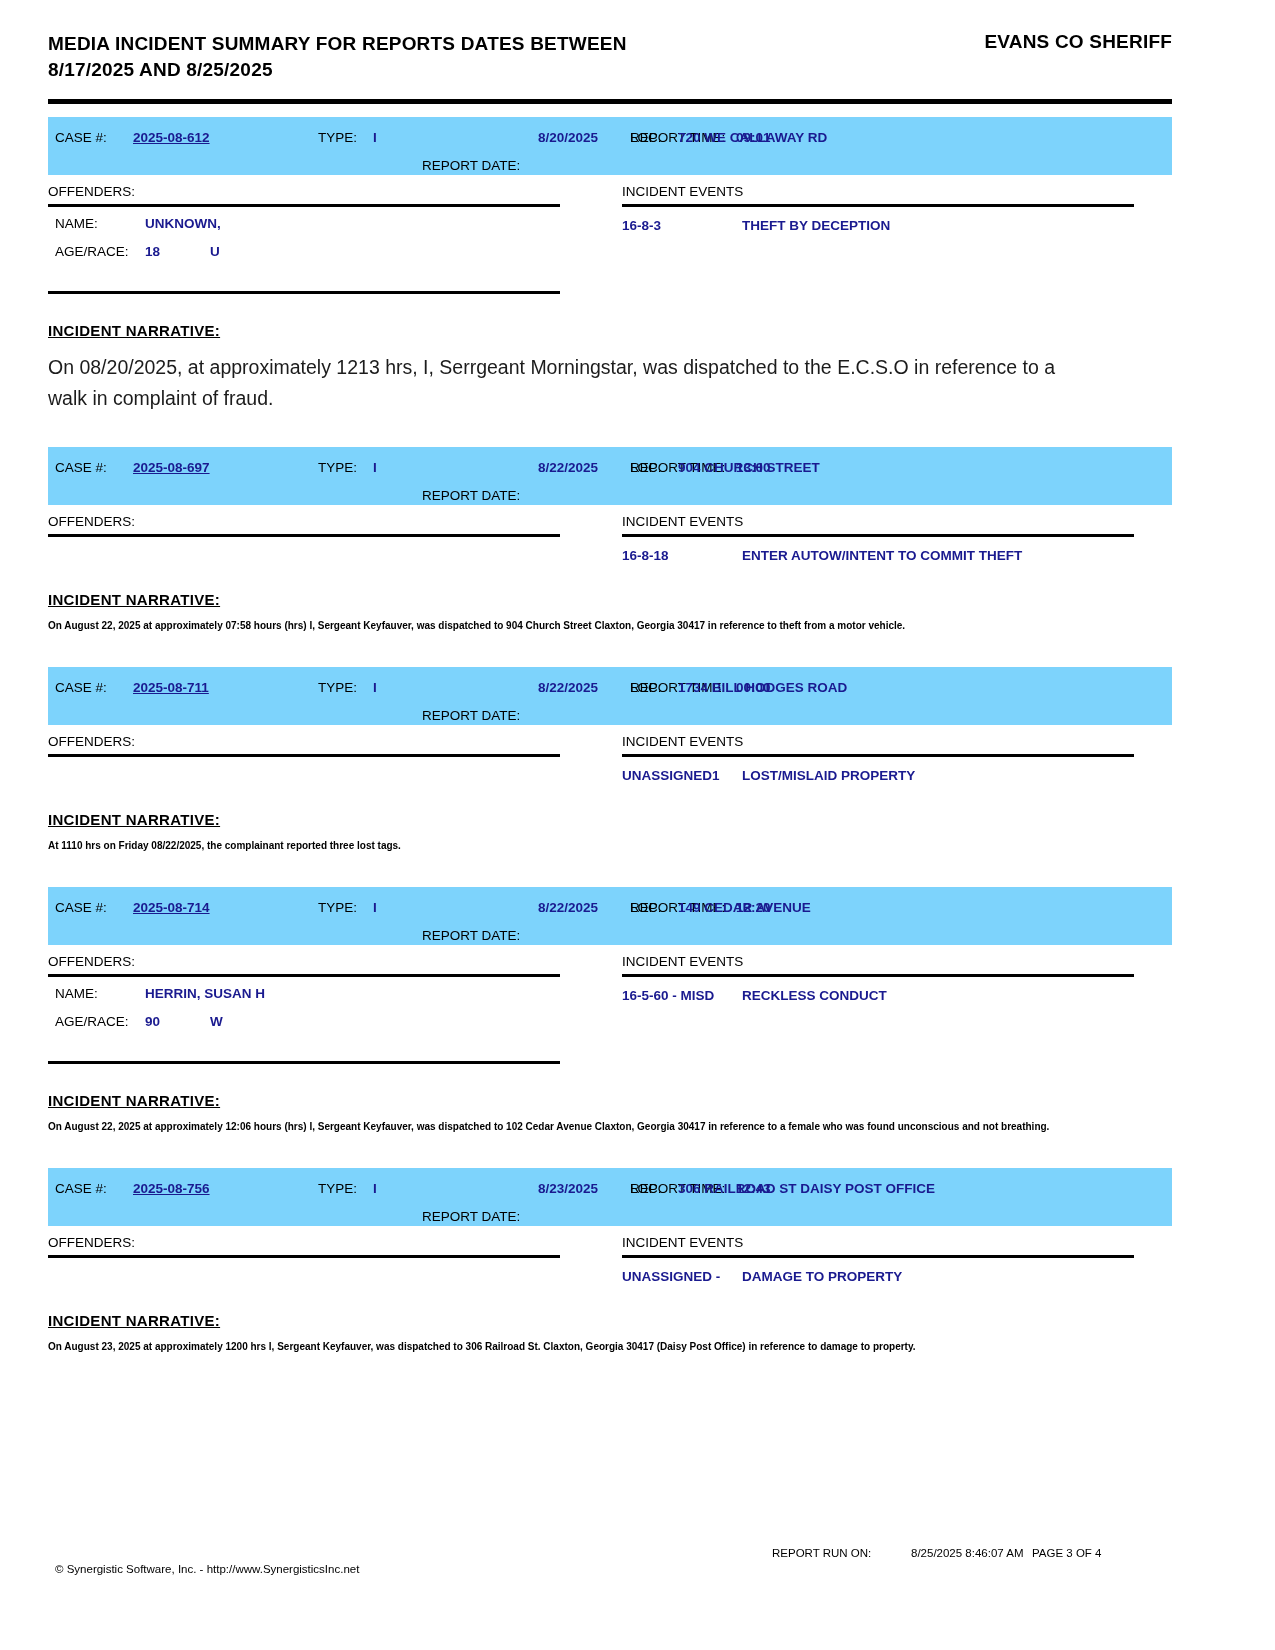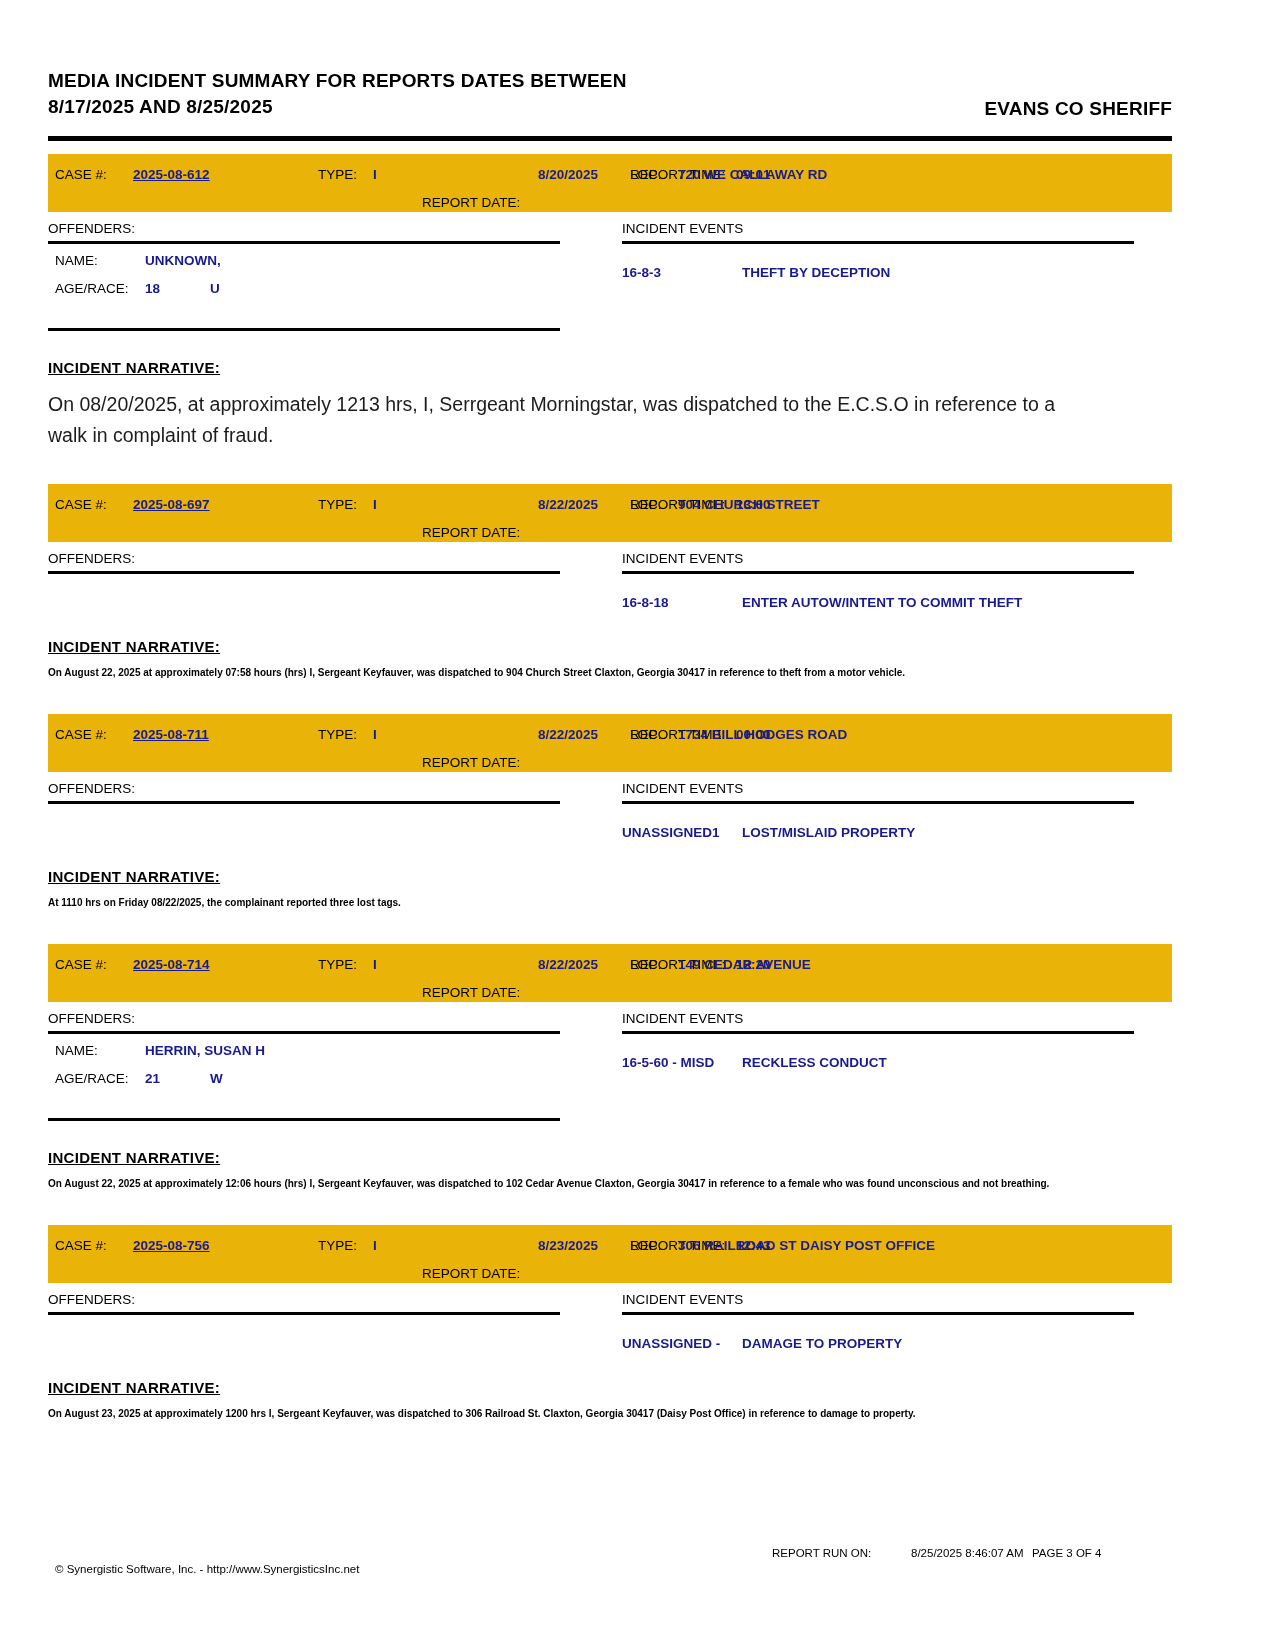--- a/index.html
+++ b/index.html
@@ -4,50 +4,50 @@
 <style>
   html,body{margin:0;padding:0;}
   body{
     width:1275px;height:1650px;position:relative;background:#ffffff;
     font-family:"Liberation Sans","DejaVu Sans",sans-serif;color:#000;
     -webkit-font-smoothing:antialiased;
   }
   .content{position:absolute;left:48px;top:0;width:1124px;}
 
   
-  .report-header{display:flex;justify-content:space-between;align-items:flex-end;padding-top:68px;}
+  .report-header{display:flex;justify-content:space-between;align-items:flex-start;padding-top:31px;}
   .report-title{font-size:19px;font-weight:bold;line-height:1.38;letter-spacing:.2px;max-width:640px;}
   .agency{font-size:19px;font-weight:bold;letter-spacing:.2px;white-space:nowrap;}
   .top-rule{height:5px;background:#000;margin-top:16px;}
 
   
   .case{margin-top:34px;}
   .case:first-of-type{margin-top:13px;}
-  .case-head{position:relative;height:58px;background:#eab308;font-size:13.5px;}
+  .case-head{position:relative;height:58px;background:#7dd3fc;font-size:13.5px;}
   .case-head .lbl{position:absolute;top:13px;color:#000;}
   .case-head .val{position:absolute;top:13px;color:#1a1a8f;font-weight:bold;}
   .lbl-case{left:7px;}
   .case-link{position:absolute;top:13px;left:85px;color:#1a1a8f;font-weight:bold;text-decoration:underline;cursor:pointer;}
   .lbl-type{left:270px;}   .val-type{left:325px;}
   .lbl-rdate{left:374px;margin-top:28px;}  .val-rdate{left:490px;}
   .lbl-rtime{left:582px;}  .val-rtime{left:688px;}
   .lbl-loc{left:582px;top:37px;}
   .val-loc{left:630px;top:37px;}
 
   .cols{display:flex;margin-top:9px;font-size:13.5px;}
   .col-left{width:512px;}
   .col-right{margin-left:62px;width:512px;}
   .sec-lbl{padding-bottom:5px;}
   .sec-rule{height:3px;background:#000;}
   .kv-row{position:relative;height:19px;margin-top:9px;}
   .kv-row .k{position:absolute;left:7px;}
   .kv-row .v1{position:absolute;left:97px;color:#1a1a8f;font-weight:bold;}
   .kv-row .v2{position:absolute;left:162px;color:#1a1a8f;font-weight:bold;}
   .closing-rule{height:3px;background:#000;margin-top:28px;}
-  .event-row{display:flex;margin-top:21px;color:#1a1a8f;font-weight:bold;}
+  .event-row{display:flex;margin-top:11px;color:#1a1a8f;font-weight:bold;}
   .event-code{min-width:112px;margin-right:8px;white-space:nowrap;}
   .event-desc{white-space:nowrap;}
 
   .narr{margin-top:28px;}
   .narr-head{display:inline-block;font-size:15px;font-weight:bold;text-decoration:underline;letter-spacing:.3px;}
   .narr-text{font-size:10px;font-weight:bold;line-height:1.5;margin:9px 0 0 0;max-width:1045px;}
   .narr-text-large{font-size:19.5px;font-weight:normal;line-height:1.55;margin:12px 0 0 0;max-width:1010px;color:#1c1c1c;}
 
   
   .footer{position:absolute;left:0;top:1547px;width:1275px;font-size:11.5px;}
@@ -192,21 +192,21 @@
     <div class="cols">
       <div class="col-left">
         <div class="sec-lbl">OFFENDERS:</div>
         <div class="sec-rule"></div>
         <div class="kv-row">
           <span class="k">NAME:</span>
           <span class="v1">HERRIN, SUSAN H</span>
         </div>
         <div class="kv-row">
           <span class="k">AGE/RACE:</span>
-          <span class="v1">21</span>
+          <span class="v1">90</span>
           <span class="v2">W</span>
         </div>
         <div class="closing-rule"></div>
       </div>
       <div class="col-right">
         <div class="sec-lbl">INCIDENT EVENTS</div>
         <div class="sec-rule"></div>
         <div class="event-row">
           <span class="event-code">16-5-60 - MISD</span>
           <span class="event-desc">RECKLESS CONDUCT</span>

